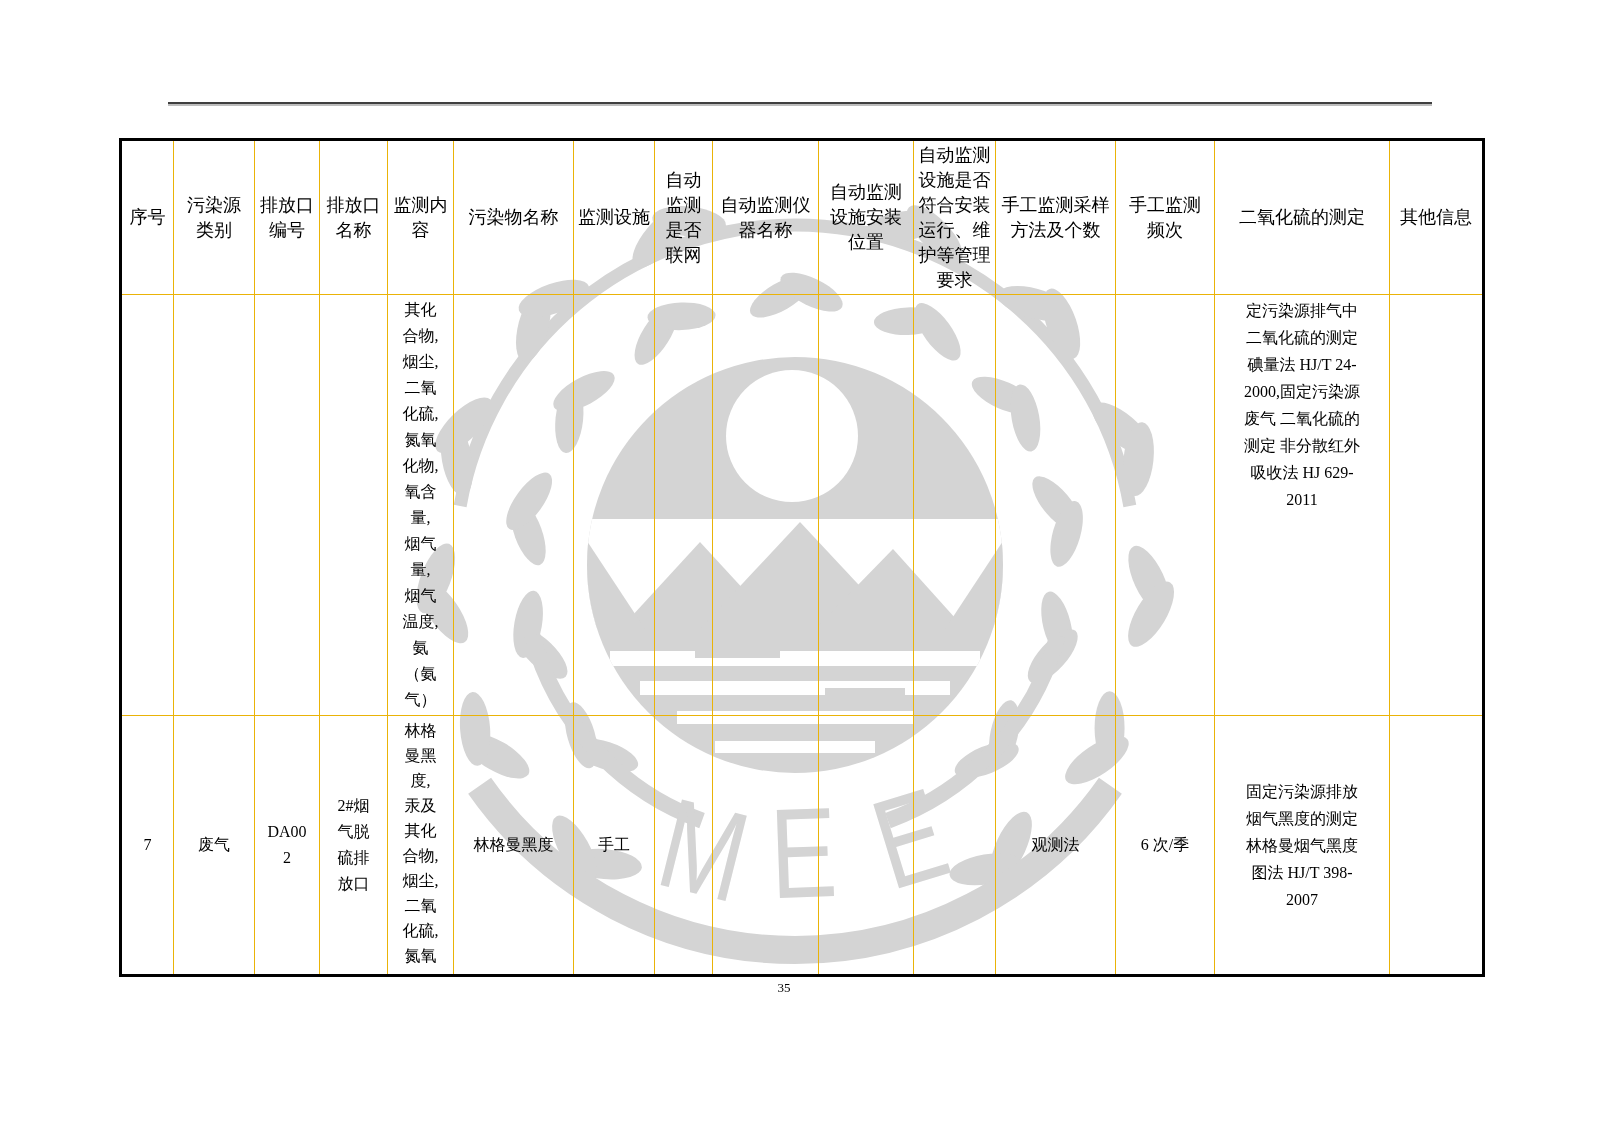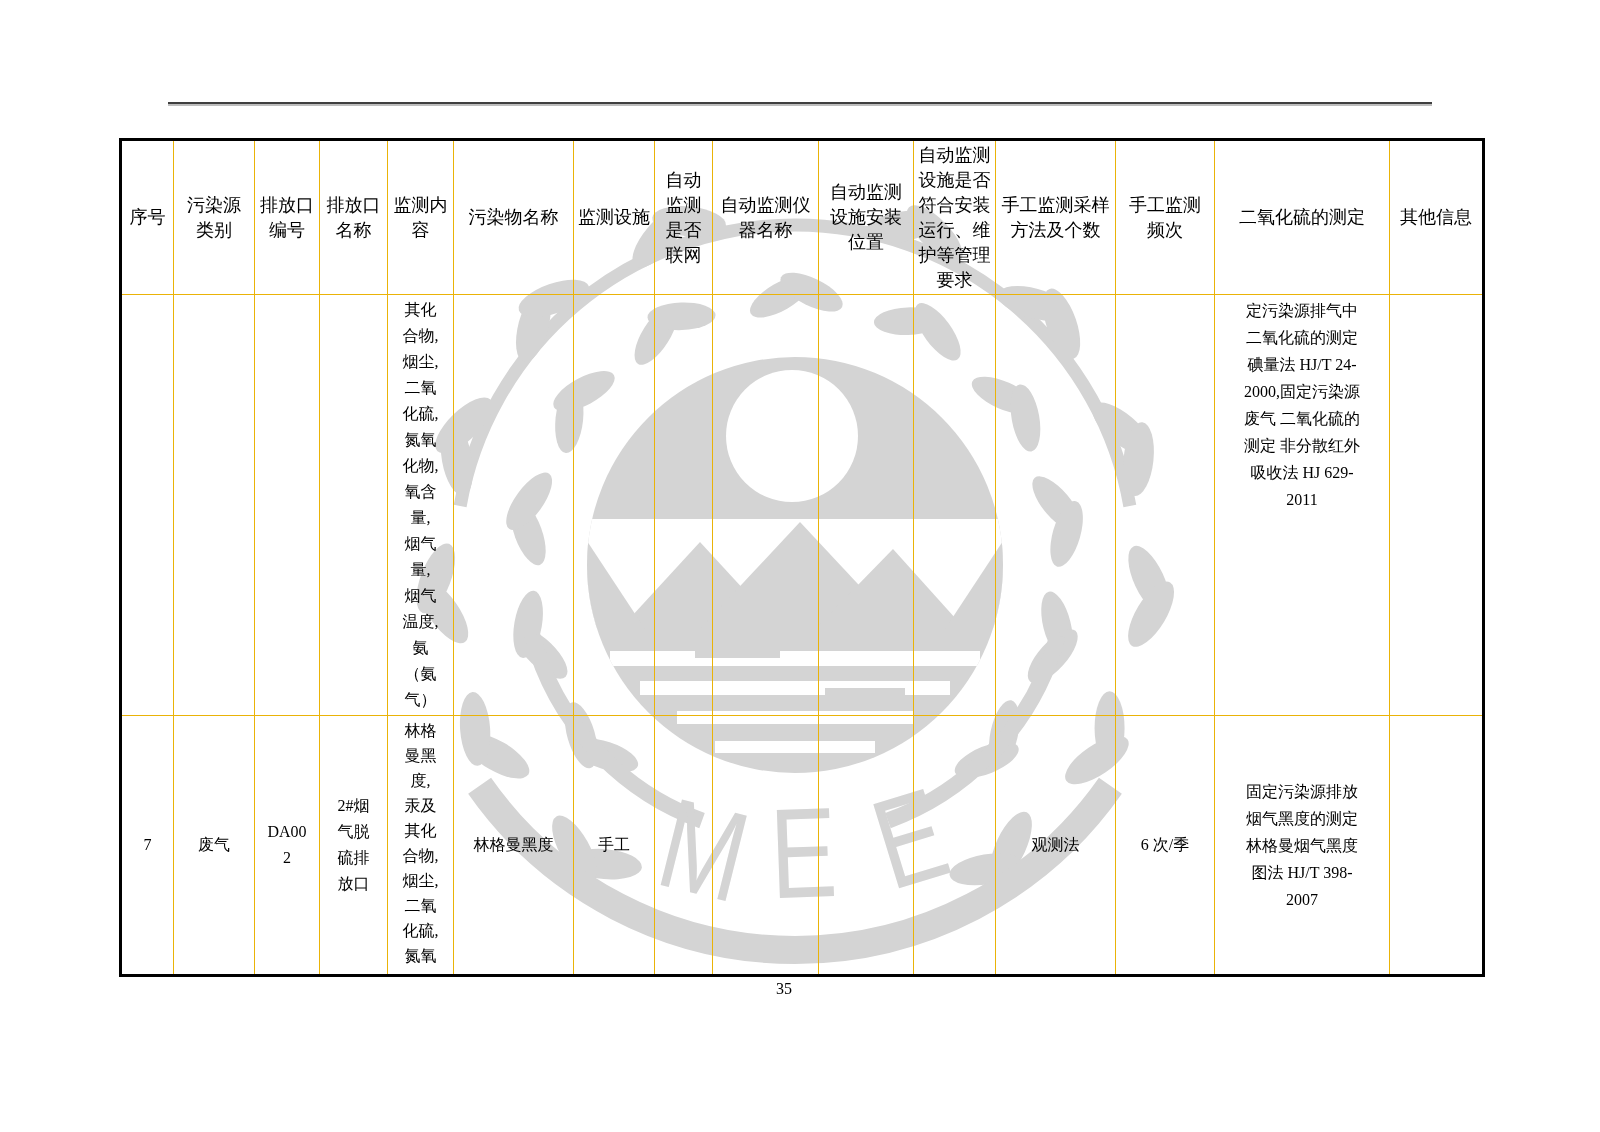--- a/index.html
+++ b/index.html
@@ -19,21 +19,21 @@
      font-size:18px;line-height:25px;text-align:center;vertical-align:middle;
      padding:1px 1px;white-space:pre-line;overflow:hidden;background:transparent;}
   td{font-size:16px;line-height:26px;text-align:center;vertical-align:middle;
      padding:2px 2px;white-space:pre-line;overflow:hidden;background:transparent;}
   tr.row-cont td{vertical-align:top;}
   td.vtop{vertical-align:top;}
   td.lh25{line-height:25px;}
   td.lh27{line-height:27px;}
 
   .page-number{position:absolute;left:119px;top:980px;width:1330px;text-align:center;
-               font-size:16px;z-index:1;}
+               font-size:13px;z-index:1;}
 </style>
 </head>
 <body>
 
 <div class="top-rule"></div>
 
 <svg class="watermark" viewBox="0 0 800 800" xmlns="http://www.w3.org/2000/svg">
   <defs>
     <g id="lp">
       <ellipse cx="-16" cy="-9" rx="37" ry="15" transform="rotate(-30 -16 -9)"></ellipse>

